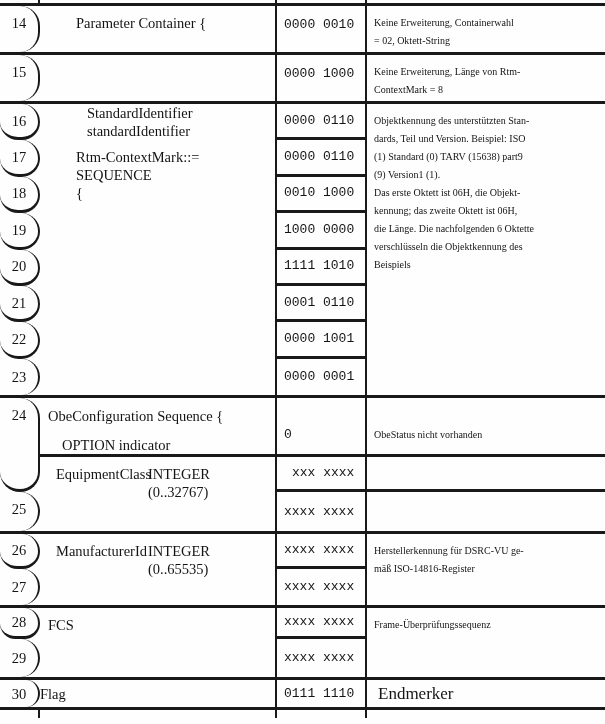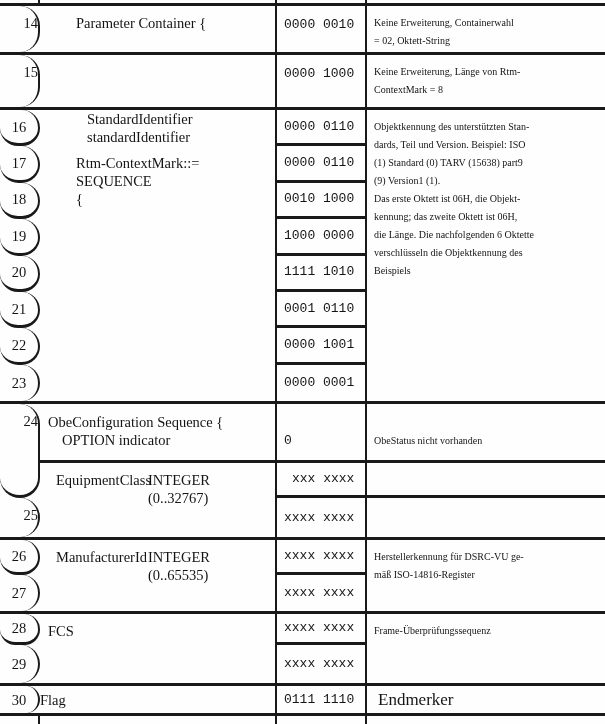--- a/index.html
+++ b/index.html
@@ -14,41 +14,41 @@
     grid-template-columns:40px 237px 90px auto;
     box-sizing:border-box;
     border-top:3px solid #191919;
   }
   .strip{display:grid;grid-template-columns:40px 237px 90px auto;box-sizing:border-box;}
   .strip.bottom{border-top:3px solid #191919;}
   .c{box-sizing:border-box;overflow:hidden;}
   .vr{border-right:2px solid #191919;}
   .hb{border-bottom:3px solid #191919;}
   .num{
-    text-align:right;padding-top:8px;border-radius:20px;
+    text-align:center;padding-top:8px;border-radius:20px;
   }
   .num.mid{display:flex;align-items:center;justify-content:center;padding-top:0;}
   .desc{padding:8px 4px 0 8px;}
   .oct{
     font-family:"Liberation Mono", monospace;
     font-size:13px;padding:0 0 0 7px;
     display:flex;align-items:center;
   }
   .oct.top{align-items:flex-start;padding-top:10px;}
   .oct.bottom{align-items:flex-end;padding-bottom:10px;}
   .oct.shift{padding-left:15px;}
   .expl{
     padding:8px 6px 0 7px;font-size:10px;line-height:18px;
     white-space:pre-line;
   }
   .expl.bottom{display:flex;align-items:flex-end;padding-bottom:10px;}
   .pre{white-space:pre-line;}
   .indent1{padding-left:36px;}
   .indent2{padding-left:47px;}
-  .opt-line{padding-left:22px;margin-top:0;}
+  .opt-line{padding-left:22px;margin-top:11px;}
   .obe-line{padding-left:8px;}
   .desc-pair{display:flex;padding:8px 0 0 16px;}
   .desc-pair .dname{width:92px;flex:none;}
   .desc-pair .dtype{white-space:pre-line;}
   .plain{padding-left:8px;}
 </style>
 </head>
 <body>
 
 <div class="page">
@@ -61,21 +61,21 @@
   </div>
 
   <div class="grid" style="height:49px;">
     <div class="c vr num">14</div>
     <div class="c vr desc indent1">Parameter Container {</div>
     <div class="c vr oct top">0000 0010</div>
     <div class="c expl">Keine Erweiterung, Containerwahl
 = 02, Oktett-String</div>
   </div>
 
-  <div class="grid" style="height:55px;">
+  <div class="grid" style="height:49px;">
     <div class="c vr num">15</div>
     <div class="c vr desc"></div>
     <div class="c vr oct top">0000 1000</div>
     <div class="c expl">Keine Erweiterung, Länge von Rtm-
 ContextMark = 8</div>
   </div>
 
   <div class="grid" style="height:294px;grid-template-rows:repeat(8,1fr);">
     <div class="c vr num mid hb" style="grid-column:1;grid-row:1;">16</div>
     <div class="c vr num mid hb" style="grid-column:1;grid-row:2;">17</div>

